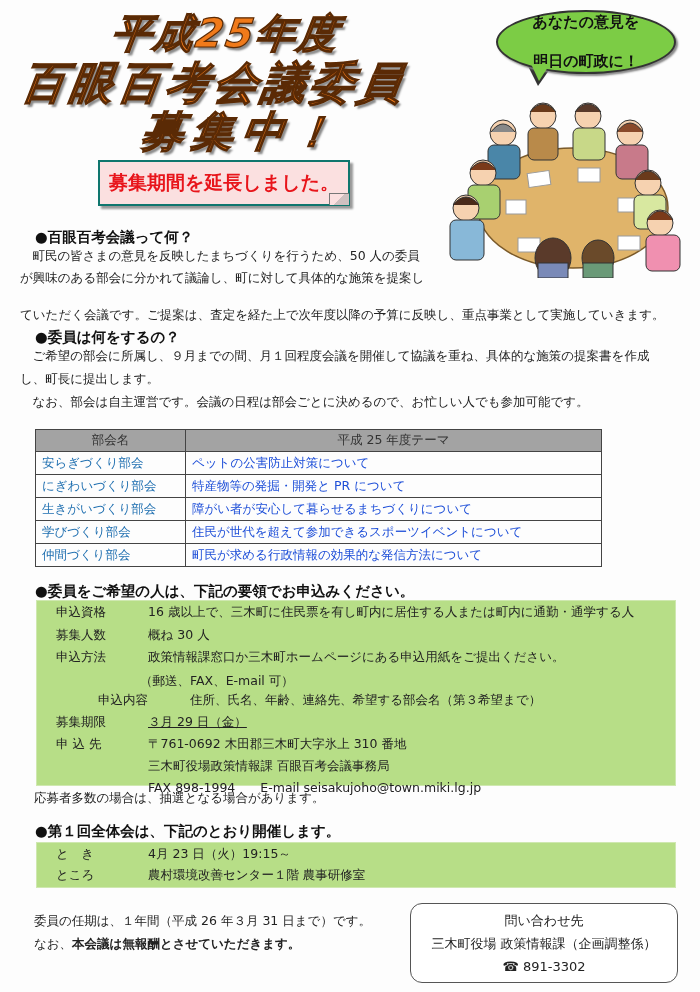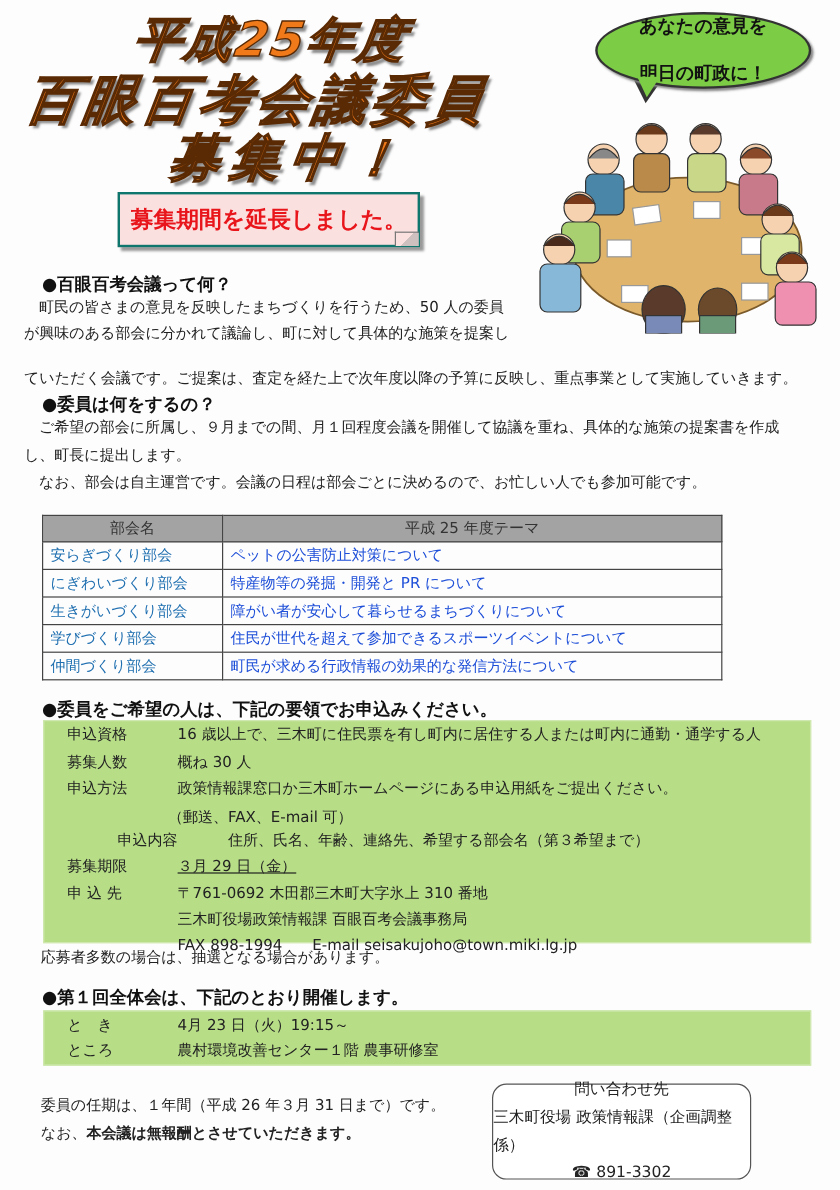--- a/index.html
+++ b/index.html
@@ -73,21 +73,21 @@
   table.bukai td.theme { color: #1d4ed8; }
 
   .greenbox {
     position: absolute; background: #b7de87; border: 1px solid #cfe8b0;
   }
   .row { position: absolute; font-size: 12.5px; white-space: nowrap; color: #222; }
   .row .k { display: inline-block; width: 92px; }
   .u { text-decoration: underline; }
 
   .contact {
-    position: absolute; left: 410px; top: 903px; width: 216px; height: 80px;
+    position: absolute; left: 410px; top: 903px; width: 268px; height: 80px;
     border: 1px solid #555; border-radius: 12px; background: #fff;
     display: flex; flex-direction: column; align-items: center; justify-content: center;
     font-size: 13px; line-height: 23px; color: #222;
   }
   .bold { font-weight: bold; }
 </style>
 </head>
 <body>
 
 <div class="title-line" id="t1">平成25年度</div>

